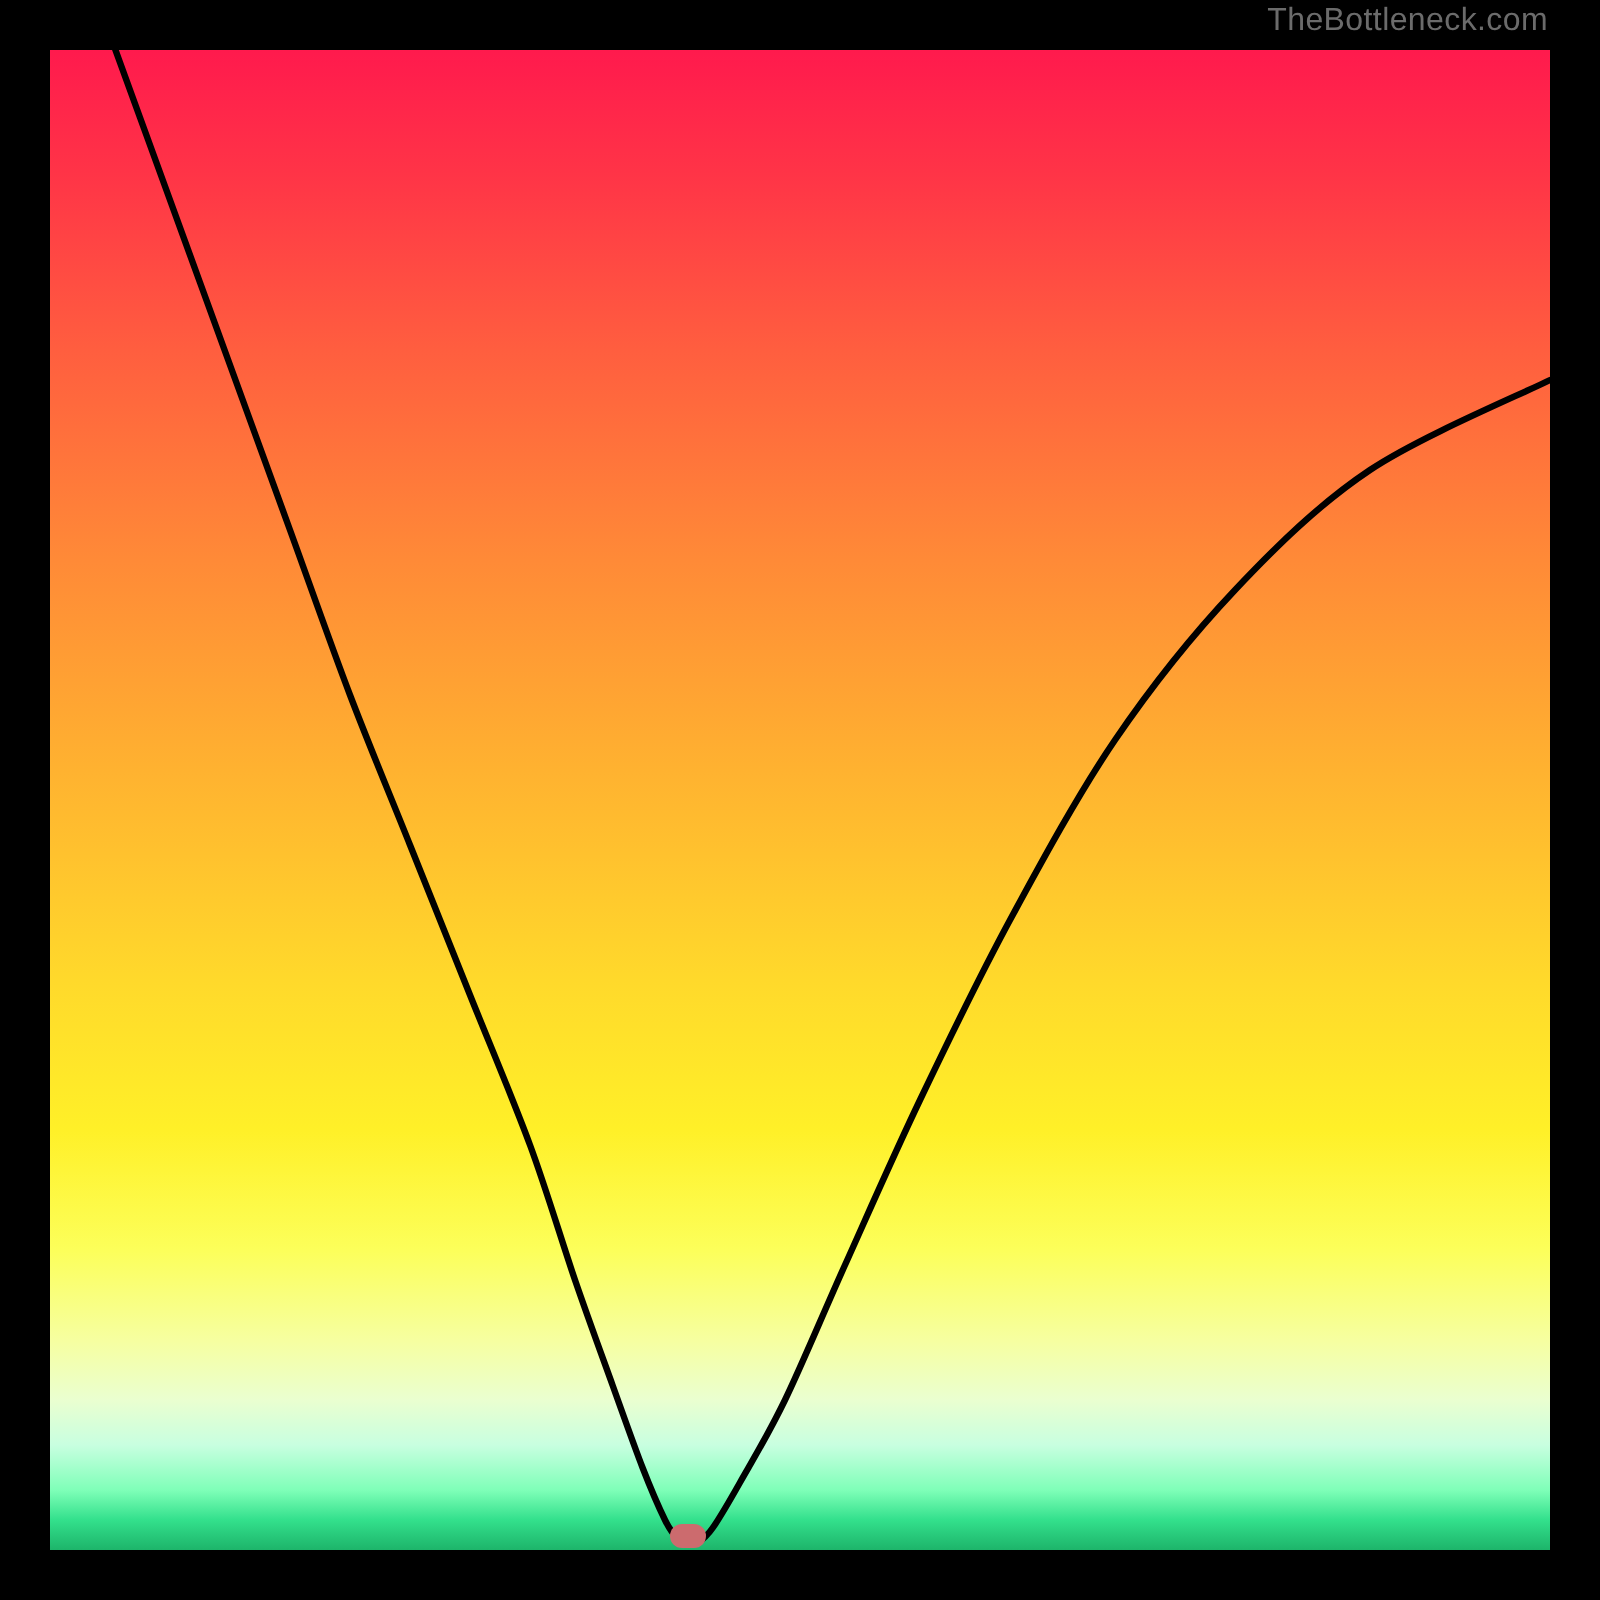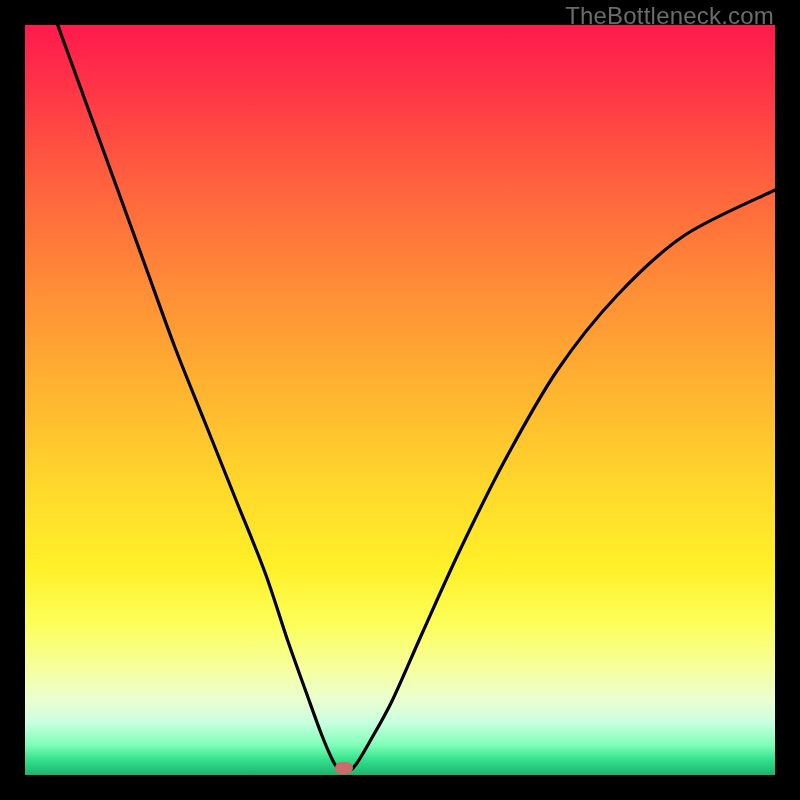--- a/index.html
+++ b/index.html
@@ -41,21 +41,21 @@
       #7fffb8 96%,
       #33e08c 98%,
       #1db46a 100%
     );
   }
   .attribution {
     position: absolute;
     top: 2px;
     right: 26px;
     color: #6b6b6b;
-    font-size: 24px;
+    font-size: 16px;
     font-weight: 500;
     letter-spacing: 0.2px;
   }
   svg.curve {
     position: absolute;
     top: 0;
     left: 0;
     width: 750px;
     height: 750px;
   }

